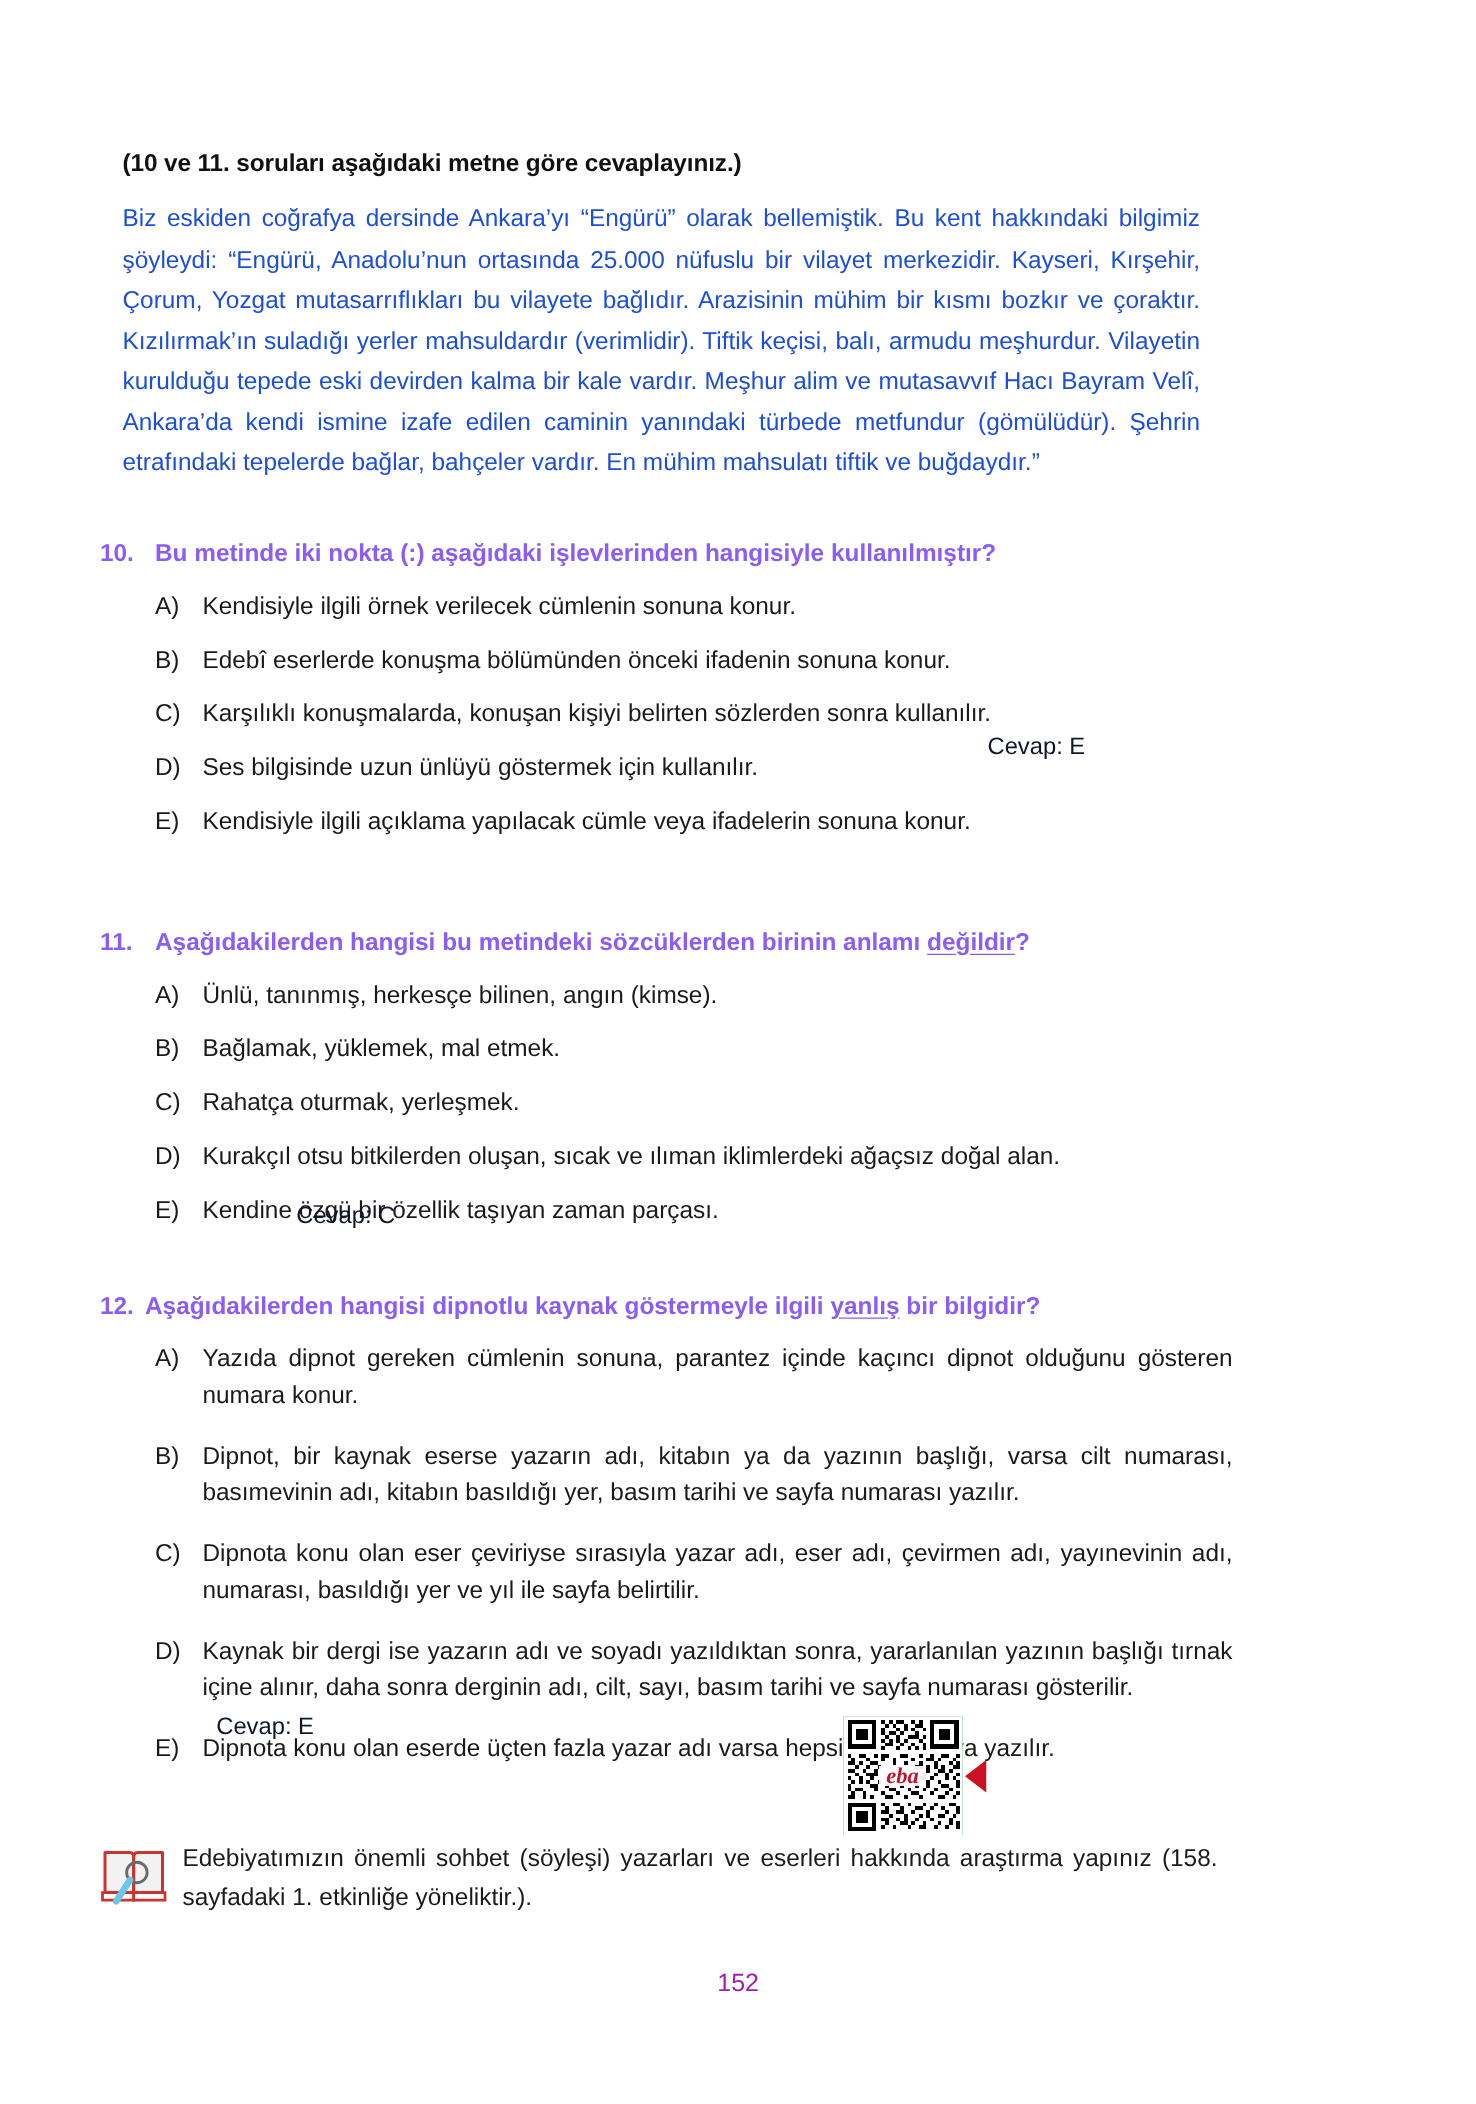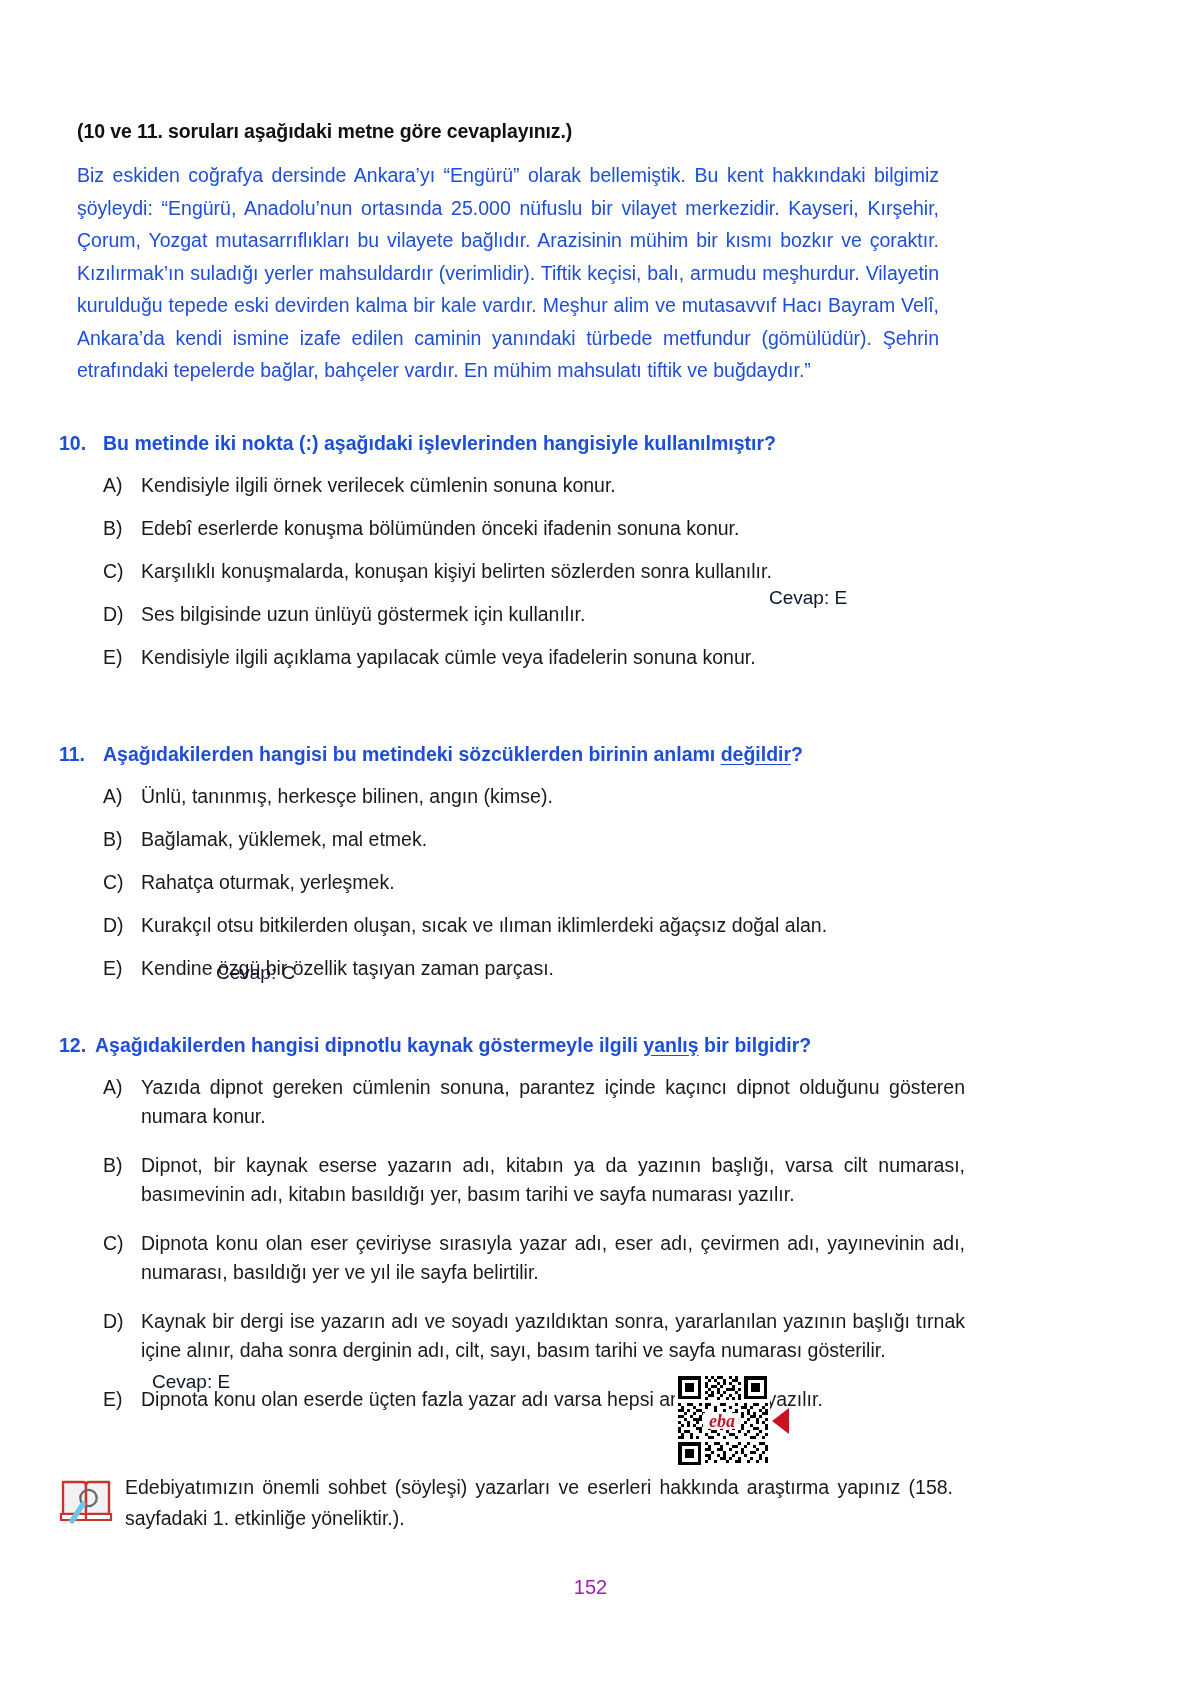--- a/index.html
+++ b/index.html
@@ -16,21 +16,21 @@
     color: #1a1a1a;
     overflow: hidden;
   }
 
   .page {
     position: absolute;
     left: 0; top: 0;
     width: 1181px;
     height: 1683px;
     box-sizing: border-box;
-    padding: 120px 140px 40px 59px;
+    padding: 120px 140px 40px 80px;
   }
 
   
   .instr {
     font-size: 19.5px;
     font-weight: bold;
     color: #111;
     margin: 0 0 16px 18px;
     letter-spacing: -0.1px;
   }
@@ -49,21 +49,21 @@
   .question {
     position: relative;
     margin-top: 34px;
   }
   .q-head {
     display: flex;
     align-items: center;
     font-size: 19.5px;
     font-weight: bold;
     line-height: 28px;
-    color: #1d4ed8;
+    color: #8b5cf6;
   }
   .q-num {
     width: 44px;
     flex: 0 0 44px;
     text-align: left;
     font-weight: bold;
   }
   .q-num.narrow {
     width: 36px;
     flex: 0 0 36px;

